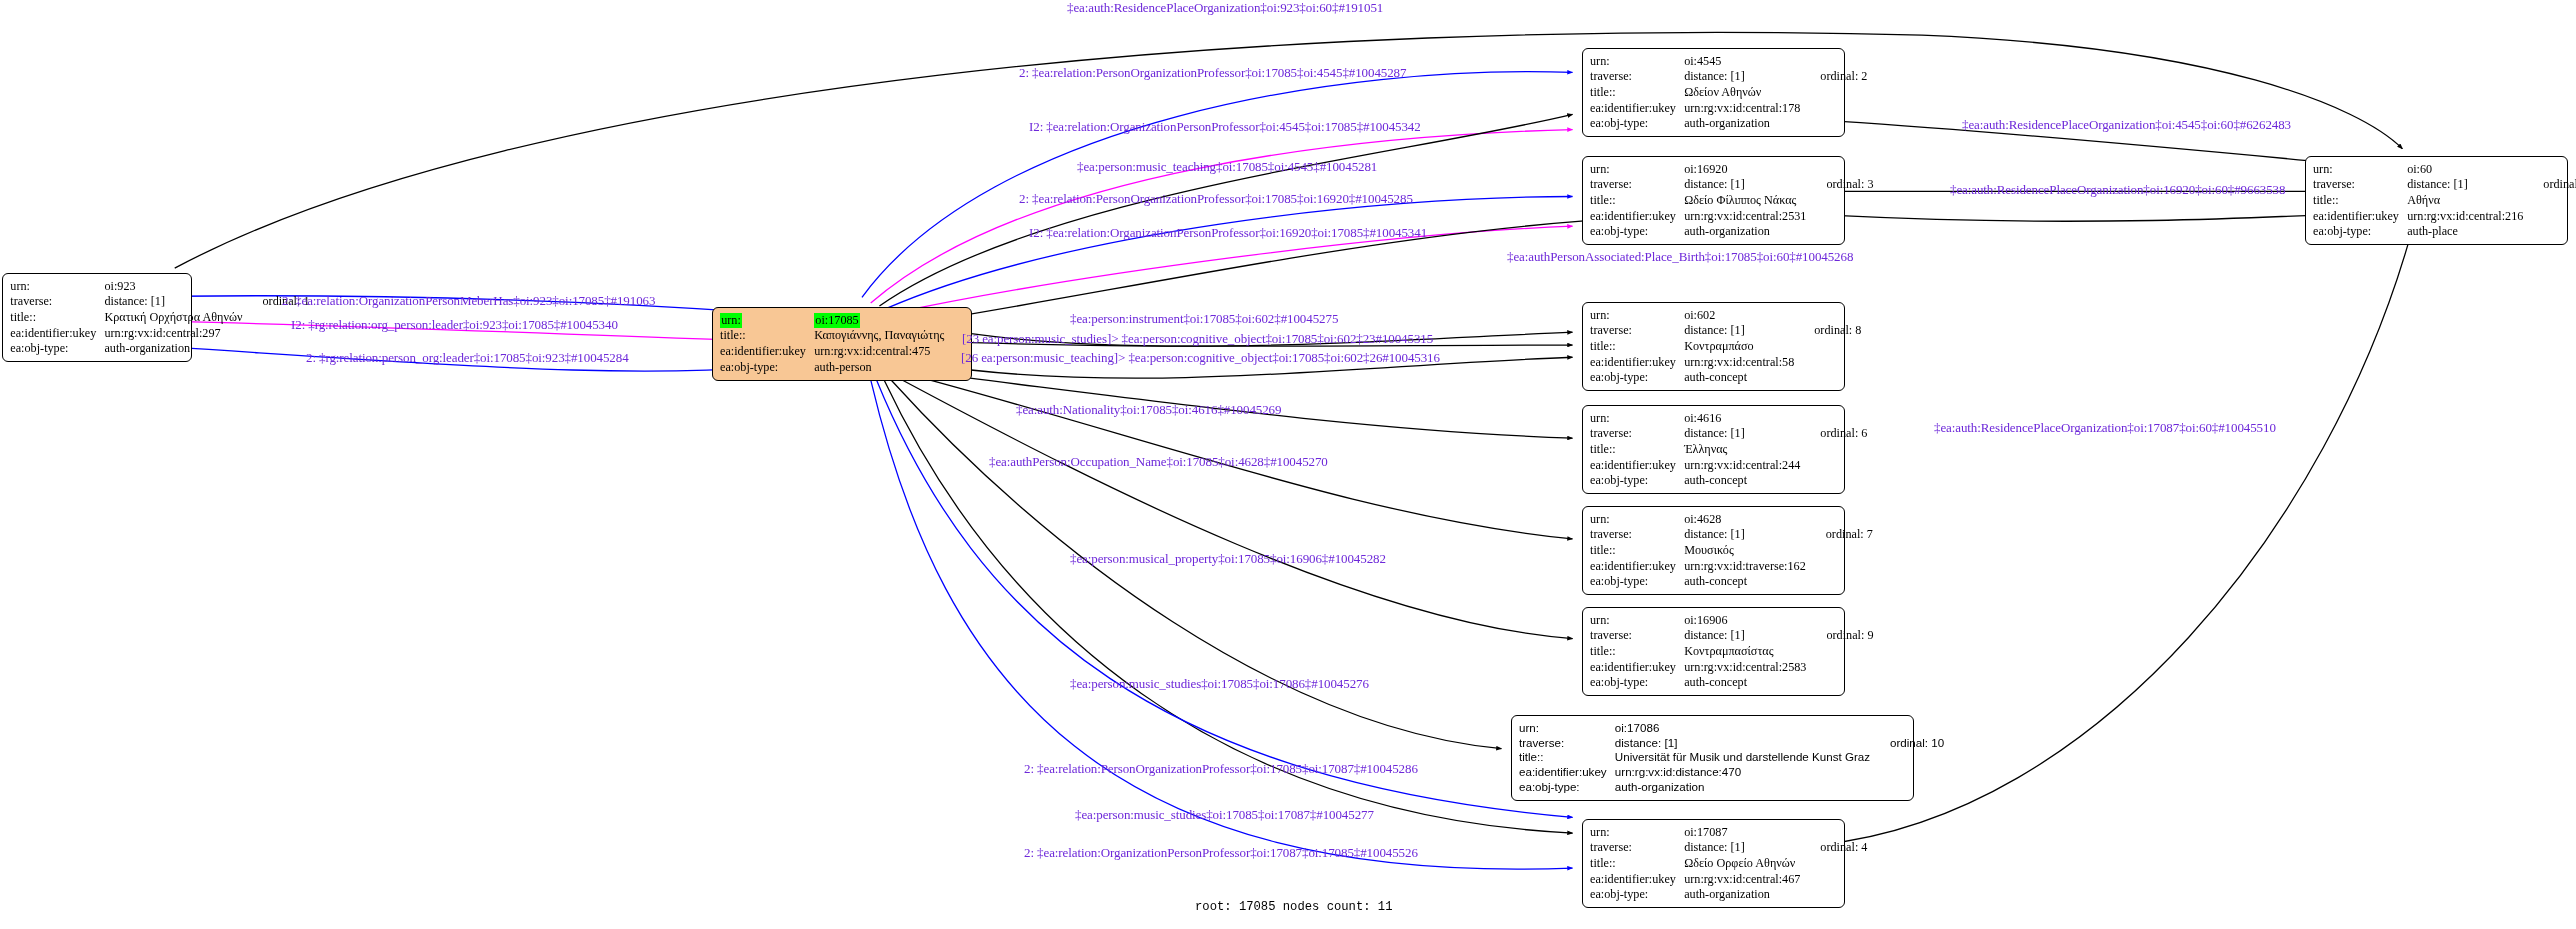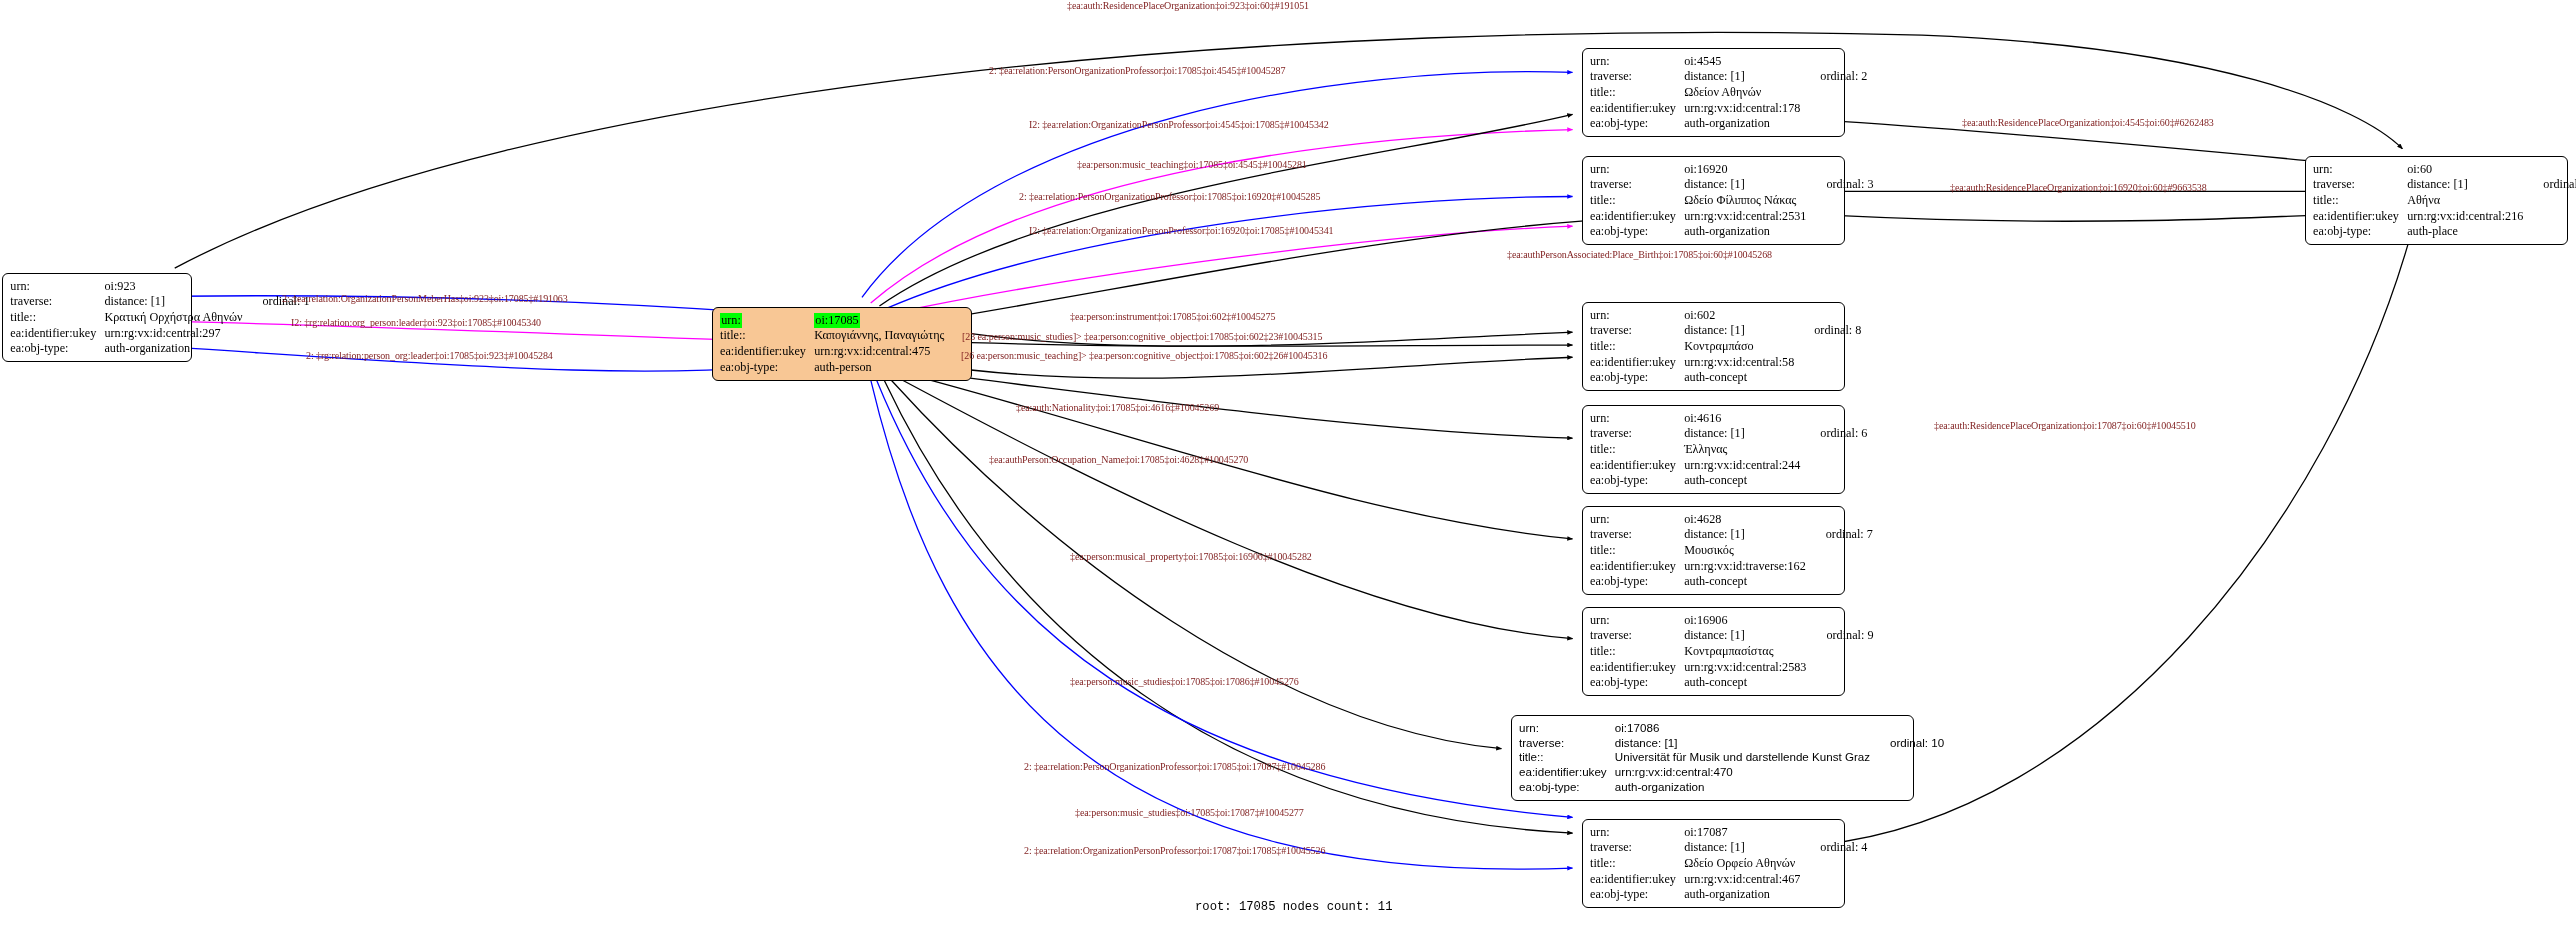--- a/index.html
+++ b/index.html
@@ -47,24 +47,24 @@
   .node td.v{padding-right:0;}
   .node .ord{padding-left:20px;}
   .hl{
     background:#00ff00;
     display:inline-block;
     padding:0 1.2px;
   }
   .sansnode table{font-family:"Liberation Sans","DejaVu Sans",sans-serif;font-size:11.6px;}
   .elabel{
     position:absolute;
-    font-size:10px;
+    font-size:13px;
     white-space:nowrap;
     line-height:1;
-    color:#7f1d1d;
+    color:#6d28d9;
     letter-spacing:-0.1px;
   }
   .caption{
     position:absolute;
     font-size:12.2px;
     white-space:nowrap;
     font-family:Liberation Mono, monospace;
   }
 </style>
 </head>
@@ -422,21 +422,21 @@
           <td class="v">distance: [1]</td>
           <td class="ord">ordinal: 10</td>
           </tr>
       <tr>
             <td class="k">title::</td>
           <td class="v">Universität für Musik und darstellende Kunst Graz</td>
             <td></td>
           </tr>
       <tr>
             <td class="k">ea:identifier:ukey</td>
-          <td class="v">urn:rg:vx:id:central:470</td>
+          <td class="v">urn:rg:vx:id:distance:470</td>
             <td></td>
           </tr>
       <tr>
             <td class="k">ea:obj-type:</td>
           <td class="v">auth-organization</td>
             <td></td>
           </tr>
     </tbody>
       </table>
   </div>
@@ -467,21 +467,21 @@
       <tr>
             <td class="k">ea:obj-type:</td>
           <td class="v">auth-organization</td>
             <td></td>
           </tr>
     </tbody>
       </table>
   </div>
 
   <div class="elabel" style="left:1067px;top:1.2px;">‡ea:auth:ResidencePlaceOrganization‡oi:923‡oi:60‡#191051</div>
-  <div class="elabel" style="left:989px;top:66px;">2: ‡ea:relation:PersonOrganizationProfessor‡oi:17085‡oi:4545‡#10045287</div>
+  <div class="elabel" style="left:1019px;top:66px;">2: ‡ea:relation:PersonOrganizationProfessor‡oi:17085‡oi:4545‡#10045287</div>
   <div class="elabel" style="left:1029px;top:120px;">I2: ‡ea:relation:OrganizationPersonProfessor‡oi:4545‡oi:17085‡#10045342</div>
   <div class="elabel" style="left:1077px;top:160px;">‡ea:person:music_teaching‡oi:17085‡oi:4545‡#10045281</div>
   <div class="elabel" style="left:1019px;top:192px;">2: ‡ea:relation:PersonOrganizationProfessor‡oi:17085‡oi:16920‡#10045285</div>
   <div class="elabel" style="left:1029px;top:226px;">I2: ‡ea:relation:OrganizationPersonProfessor‡oi:16920‡oi:17085‡#10045341</div>
   <div class="elabel" style="left:1507px;top:250px;">‡ea:authPersonAssociated:Place_Birth‡oi:17085‡oi:60‡#10045268</div>
   <div class="elabel" style="left:1962px;top:118px;">‡ea:auth:ResidencePlaceOrganization‡oi:4545‡oi:60‡#6262483</div>
   <div class="elabel" style="left:1950px;top:183px;">‡ea:auth:ResidencePlaceOrganization‡oi:16920‡oi:60‡#9663538</div>
   <div class="elabel" style="left:282px;top:294px;">2: ‡ea:relation:OrganizationPersonMeberHas‡oi:923‡oi:17085‡#191063</div>
   <div class="elabel" style="left:291px;top:318px;">I2: ‡rg:relation:org_person:leader‡oi:923‡oi:17085‡#10045340</div>
   <div class="elabel" style="left:306px;top:351px;">2: ‡rg:relation:person_org:leader‡oi:17085‡oi:923‡#10045284</div>

